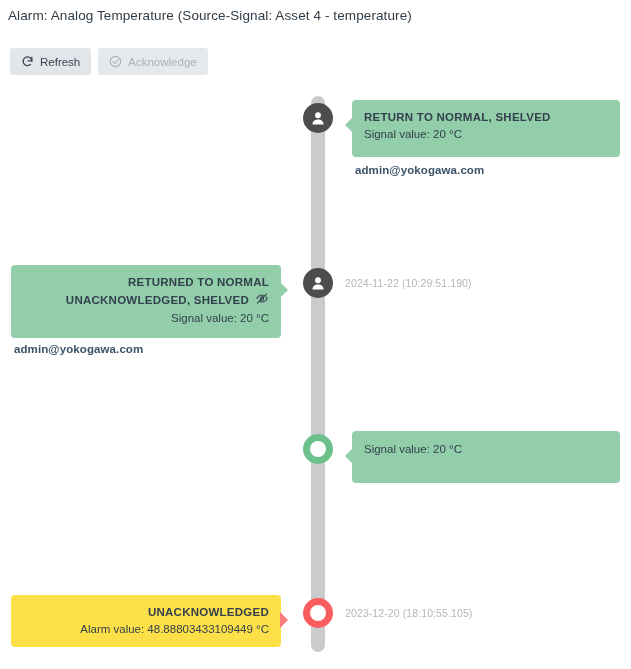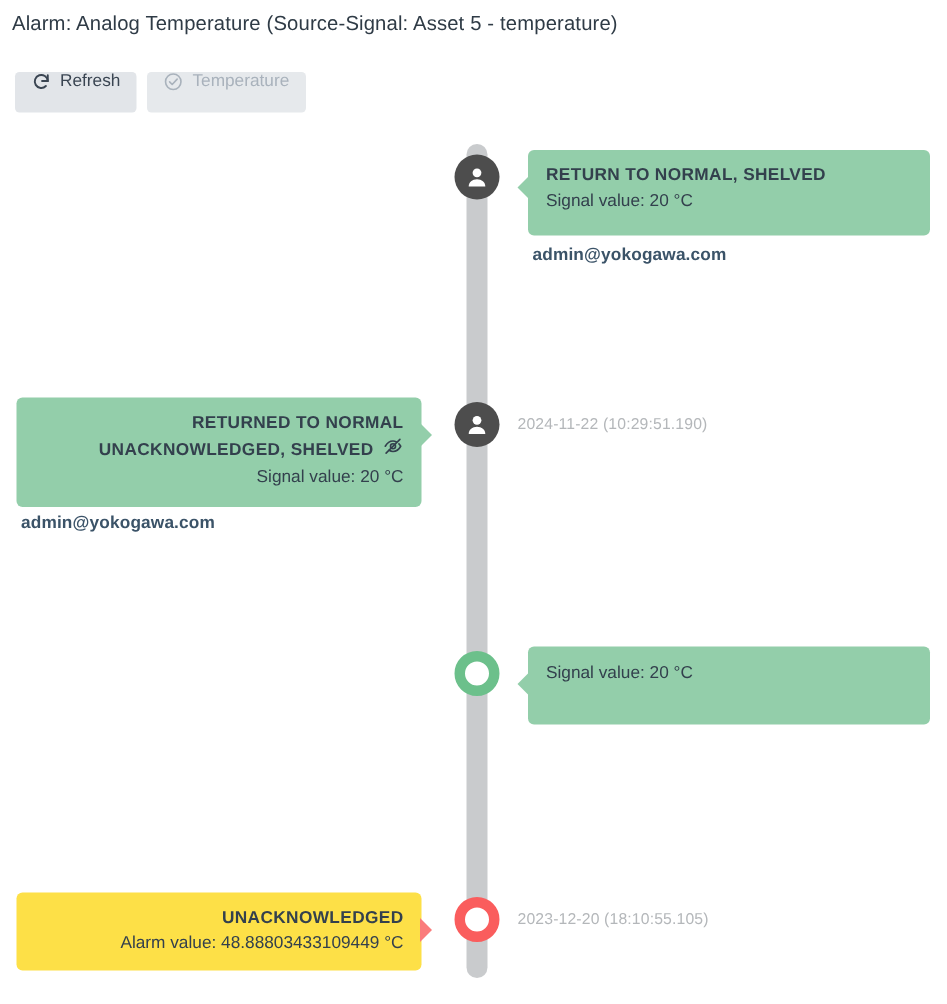--- a/index.html
+++ b/index.html
@@ -34,21 +34,21 @@
   .toolbar {
     position: absolute;
     left: 10px;
     top: 48px;
     display: flex;
     gap: 7px;
     align-items: center;
   }
   .tbtn {
     display: inline-flex;
-    align-items: flex-start;
+    align-items: center;
     gap: 6px;
     height: 27px;
     padding: 0 11px;
     border: none;
     border-radius: 3px;
     background: #e2e5e9;
     font-family: "Liberation Sans", sans-serif;
     font-size: 11.5px;
     color: #3a4552;
     cursor: pointer;
@@ -173,42 +173,42 @@
     color: #3b5368;
     white-space: nowrap;
     letter-spacing: 0.1px;
   }
 
   .eye-slash { display: inline-block; vertical-align: middle; }
 </style>
 </head>
 <body>
 
-<div class="page-title">Alarm: Analog Temperature (Source-Signal: Asset 5 - temperature)</div>
+<div class="page-title">Alarm: Analog Temperature (Source-Signal: Asset 4 - temperature)</div>
 
 <div class="toolbar">
 
   <button class="tbtn">
     <span>
       <svg width="13" height="13" viewBox="0 0 24 24" fill="none" stroke="#3a4552" stroke-width="2.4" stroke-linecap="round">
         <path d="M20 11a8 8 0 1 0-2.3 6.3"></path>
         <polyline points="20,4 20,11 13,11"></polyline>
       </svg>
     </span>
     <span>Refresh</span>
   </button>
 
   <button class="tbtn disabled">
     <span>
       <svg width="13" height="13" viewBox="0 0 24 24" fill="none" stroke="#a9b2bc" stroke-width="2" stroke-linecap="round" stroke-linejoin="round">
         <circle cx="12" cy="12" r="9.5"></circle>
         <polyline points="7.5,12.2 10.7,15.4 16.8,8.8"></polyline>
       </svg>
     </span>
-    <span>Temperature</span>
+    <span>Acknowledge</span>
   </button>
 
 </div>
 
 <div class="timeline-bar"></div>
 
 <div class="event">
 
   <div class="marker person" style="top:103px;">
     <svg width="18" height="18" viewBox="0 0 24 24" fill="#ffffff">

